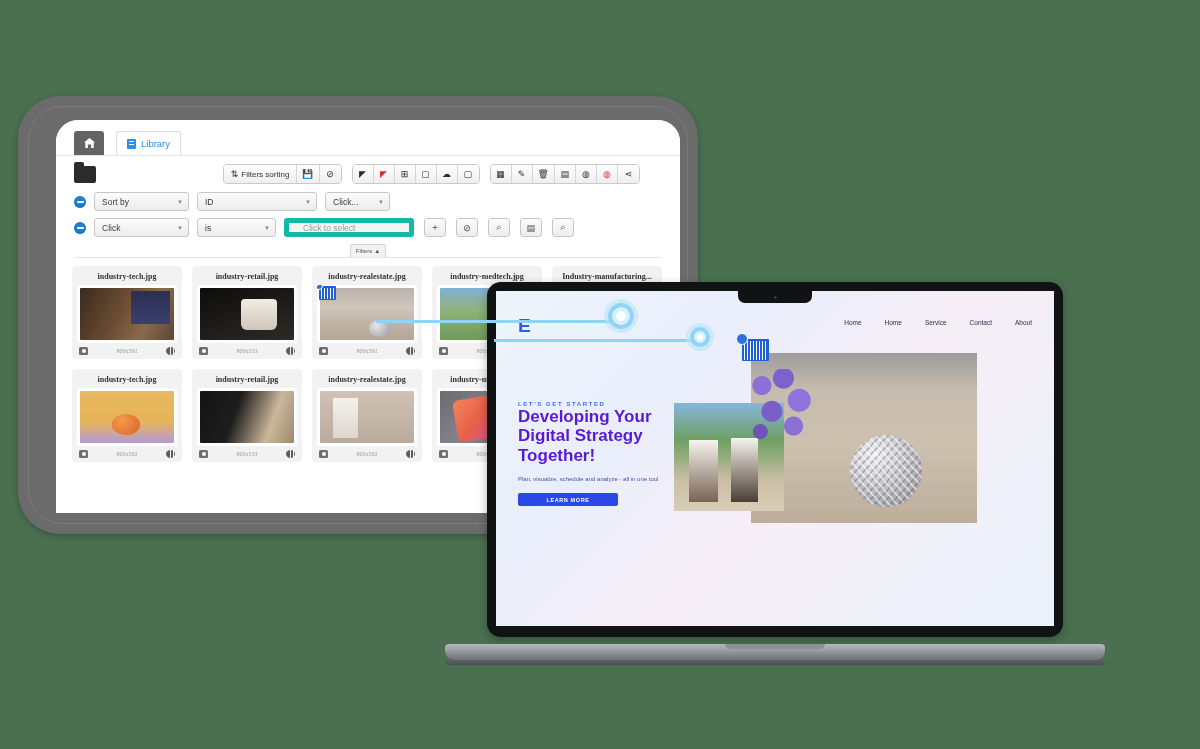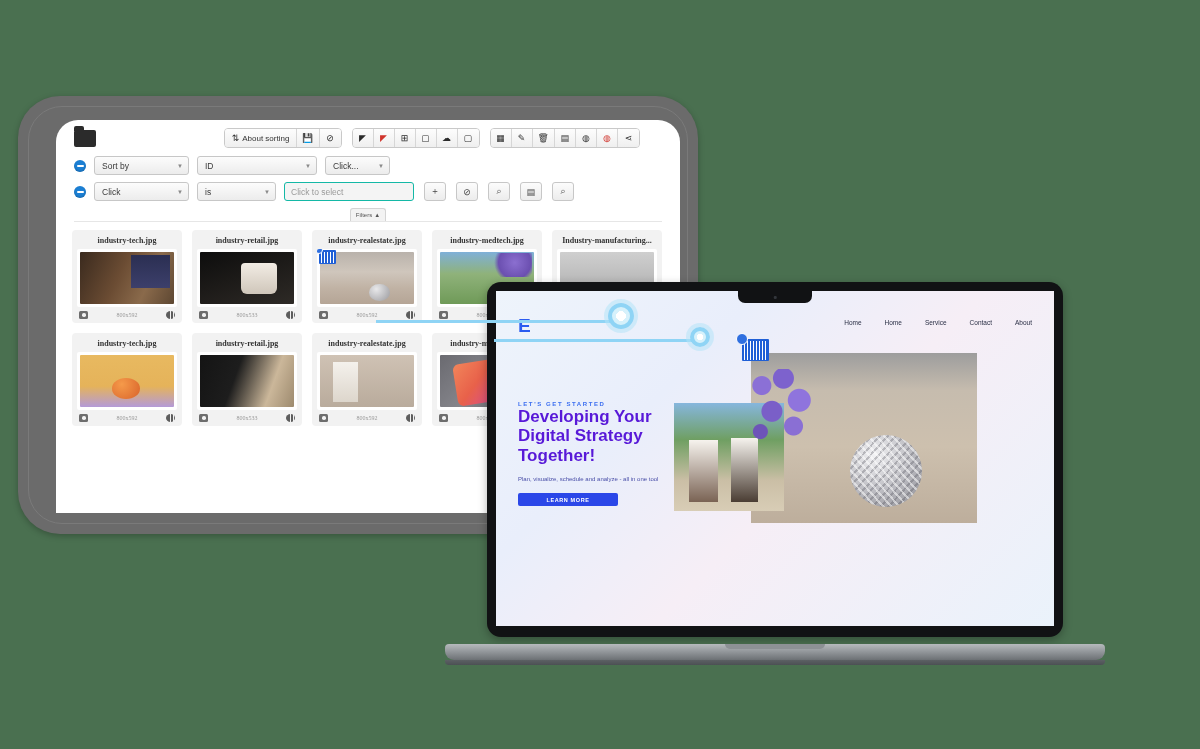--- a/index.html
+++ b/index.html
@@ -112,23 +112,23 @@
     height: 19px; border: 1px solid #c7c7c7; border-radius: 3px;
     background: linear-gradient(#fcfcfc,#ececec);
     display: flex; align-items: center; justify-content: space-between;
     padding: 0 5px 0 7px; font-size: 8.5px; color: #3a3a3a;
   }
   .sel .caret { font-size: 6px; color: #8a8a8a; }
   .sel-w1 { width: 95px; } .sel-w2 { width: 120px; } .sel-w3 { width: 65px; }
   .sel-w4 { width: 79px; }
   .txt-input {
     width: 130px; height: 19px;
-    border: 1px solid #14b8a6; border-radius: 3px;
+    border: 5px solid #14b8a6; border-radius: 3px;
     background: #f4f4f4; color: #9a9a9a;
-    font-size: 8.5px; padding: 0 6px;
+    font-size: 8.5px; padding: 0 14px;
     display: flex; align-items: center;
   }
   .icbtn {
     width: 22px; height: 19px; margin-left: 2px;
     border: 1px solid #c7c7c7; border-radius: 3px;
     background: linear-gradient(#fcfcfc,#ececec);
     display: flex; align-items: center; justify-content: center;
     font-size: 9px; color: #444;
   }
   .filters-tag {
@@ -307,29 +307,40 @@
   .cal-badge.big { left: 246px; top: 48px; width: 27px; height: 22px; z-index: 9; }
   .cal-badge.big .clk { width: 12px; height: 12px; left:-6px; top:-6px; }
 </style>
 </head>
 <body>
 
 <div class="tablet">
   <div class="tablet-inner-ring"></div>
   <div class="tablet-screen">
 
+    <div class="app-topbar">
+      <div class="home-btn">
+        <svg width="11" height="10" viewBox="0 0 11 10">
+            <path d="M5.5 0L0 4.4h1.3V10h2.6V6.6h3.2V10h2.6V4.4H11z"></path>
+          </svg>
+      </div>
+      <div class="lib-tab">
+        <span class="lib-ico"></span>
+        <span class="lbl">Library</span>
+      </div>
+    </div>
 
     <div class="tool-row">
       <div class="folder-ico"></div>
       <div class="tb-groups">
 
         <div class="tb-group">
           <div class="tb-btn wide">
             <span class="tb-ico">⇅</span>
-            <span>About sorting</span>
+            <span>Filters sorting</span>
           </div>
           <div class="tb-btn">
             <span class="tb-ico">💾</span>
           </div>
           <div class="tb-btn">
             <span class="tb-ico">⊘</span>
           </div>
         </div>
 
         <div class="tb-group">

